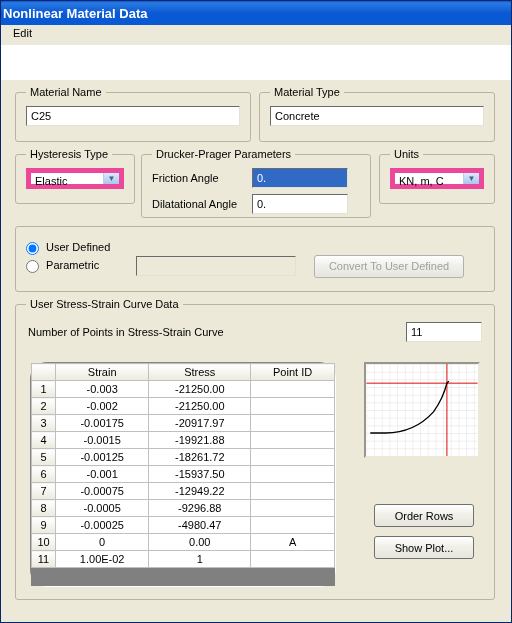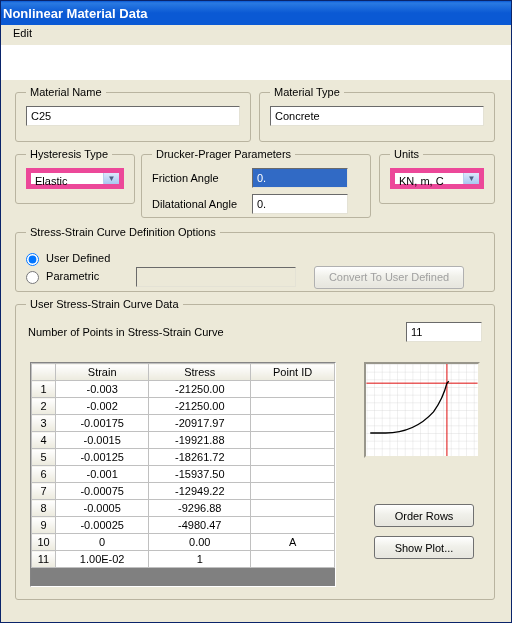--- a/index.html
+++ b/index.html
@@ -118,20 +118,21 @@
   #grp-ussd    { top: 218px; left: 14px; width: 480px; height: 302px; }
 
   .table-wrap {
     position: absolute;
     top: 52px; left: 14px;
     width: 306px;
     border-top: 1px solid #848484;
     border-left: 1px solid #848484;
     border-right: 1px solid #fff;
     border-bottom: 1px solid #fff;
+    border-radius: 17px;
   }
   .tbl {
     border-collapse: collapse;
     width: 100%;
     background: #fff;
     font-size: 11px;
     font-family: "MS Sans Serif", Tahoma, sans-serif;
   }
   .tbl th, .tbl td {
     border: 1px solid #c0c0c0;
@@ -209,21 +210,20 @@
 
   <fieldset id="grp-units" class="grp">
     <legend>Units</legend>
     <div class="combo" style="width:94px">
       <div class="combo-val">KN, m, C</div>
       <div class="combo-btn">▼</div>
     </div>
   </fieldset>
 
   <fieldset id="grp-sscdo" class="grp">
-    <legend>Stress-Strain Curve Definition Options</legend>
     <div style="margin-top:6px">
       <label class="lbl">
         <input type="radio" class="radio" name="def" checked="" style="">
         <span>User Defined</span>
       </label>
     </div>
     <div style="display:flex;align-items:center">
       <label class="lbl" style="width:110px">
         <input type="radio" class="radio" name="def" style="">
         <span>Parametric</span>

